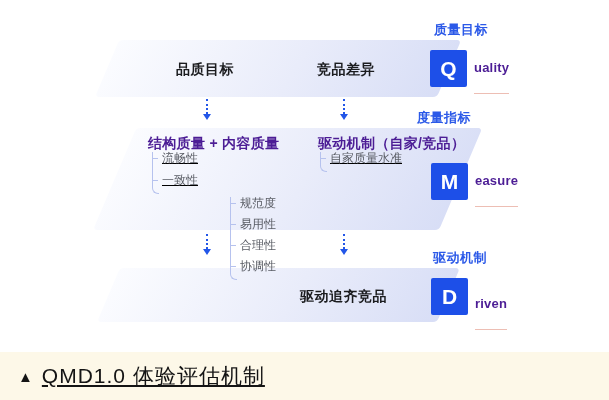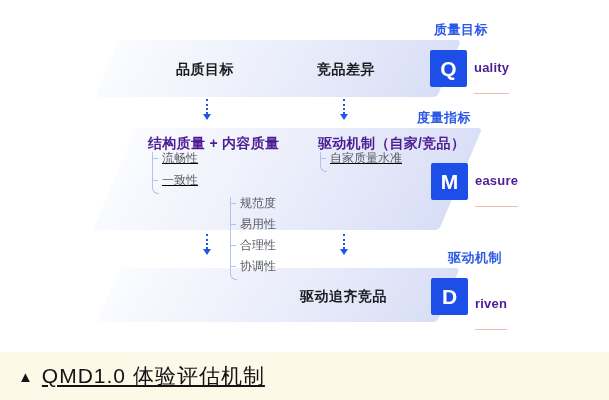--- a/index.html
+++ b/index.html
@@ -92,21 +92,21 @@
   <div class="darrow" style="left:203px; top:234px;">
       <div class="stem"></div>
       <div class="head"></div>
     </div>
   <div class="darrow" style="left:340px; top:234px;">
       <div class="stem"></div>
       <div class="head"></div>
     </div>
 
   <span class="cell-title" style="left:300px; top:288px;">驱动追齐竞品</span>
-  <span class="side-label" style="left:448px; top:249px;">驱动机制</span>
+  <span class="side-label" style="left:433px; top:249px;">驱动机制</span>
   <div class="badge" style="left:431px; top:278px;">D</div>
   <span class="badge-rest" style="left:475px; top:296px;">riven</span>
 
   <div class="footer">
     <span class="marker">▲</span>
     <span class="title">QMD1.0 体验评估机制</span>
   </div>
 
 </div>
 

